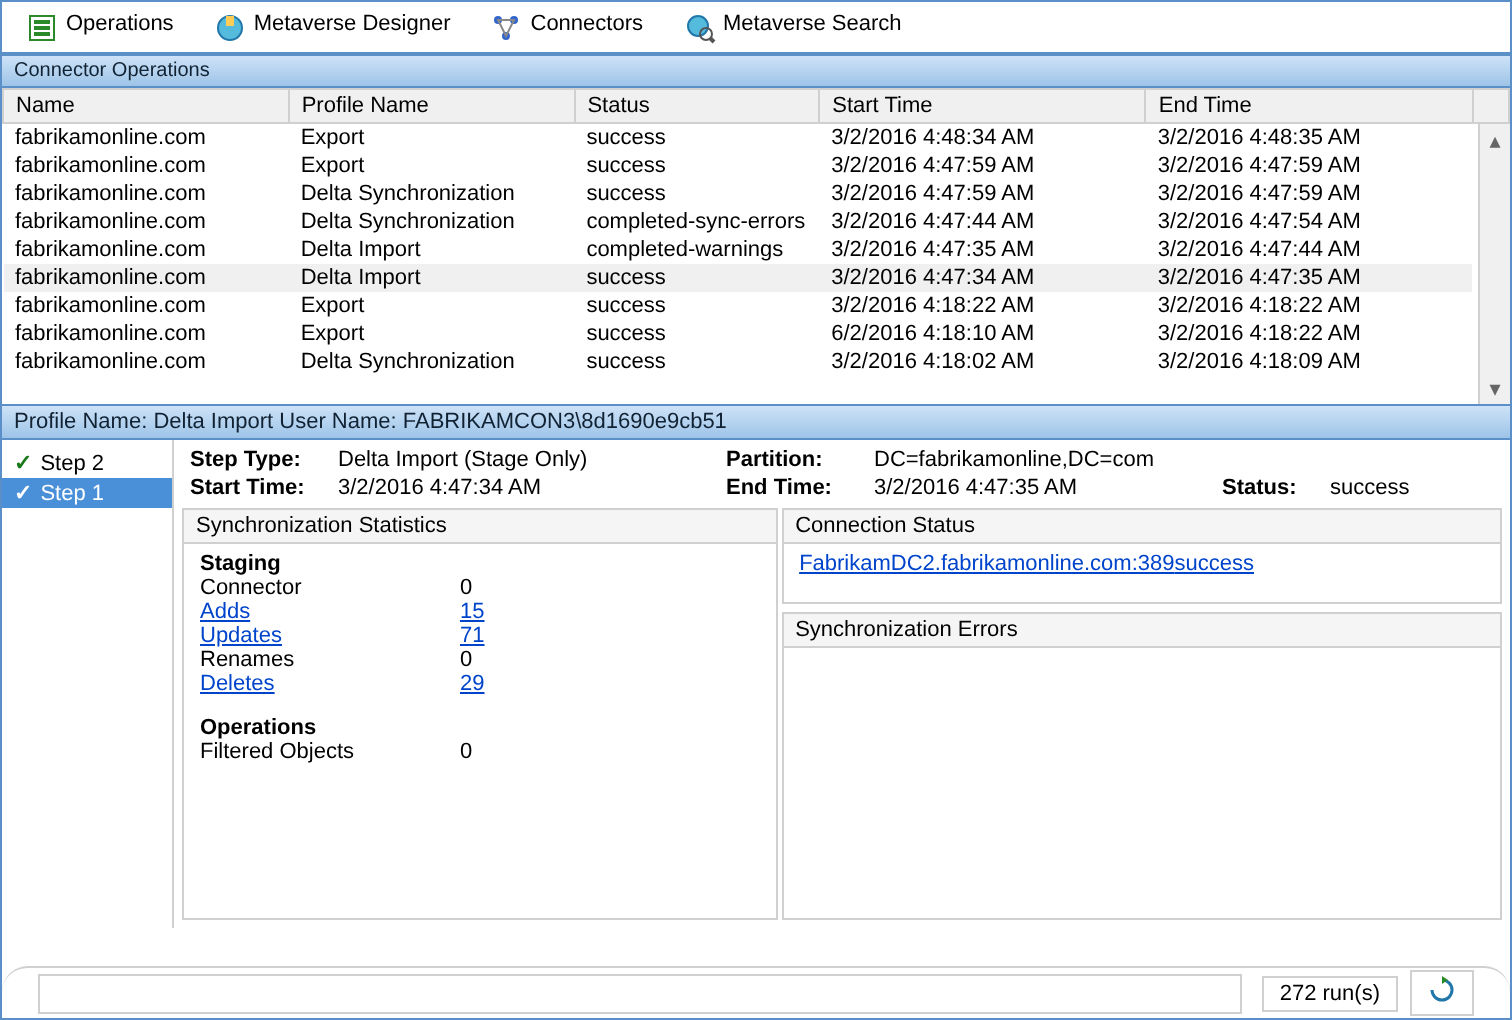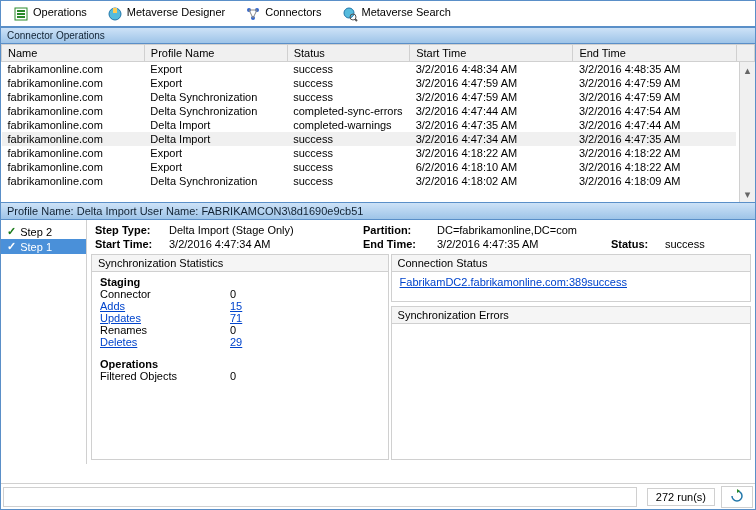--- a/index.html
+++ b/index.html
@@ -134,23 +134,24 @@
   .conn-row { display: flex; padding-right: 20px;}
   .rightcol { display: flex; flex-direction: column; }
   .statusbar {
     position: absolute;
     bottom: 0; left: 0; right: 0;
     height: 26px;
     border-top: 1px solid #d0d0d0;
     display: flex;
     align-items: center;
     justify-content: flex-end;
-    padding: 0 2px;
+    padding: 0 18px;
     gap: 6px;
     background: #fff;
+    border-radius: 13px;
   }
   .status-cell {
     border: 1px solid #d0d0d0;
     padding: 2px 8px;
   }
   .status-spacer { flex: 1; border: 1px solid #d0d0d0; height: 20px; margin-right: 4px; }
 </style>
 </head>
 <body>
 

